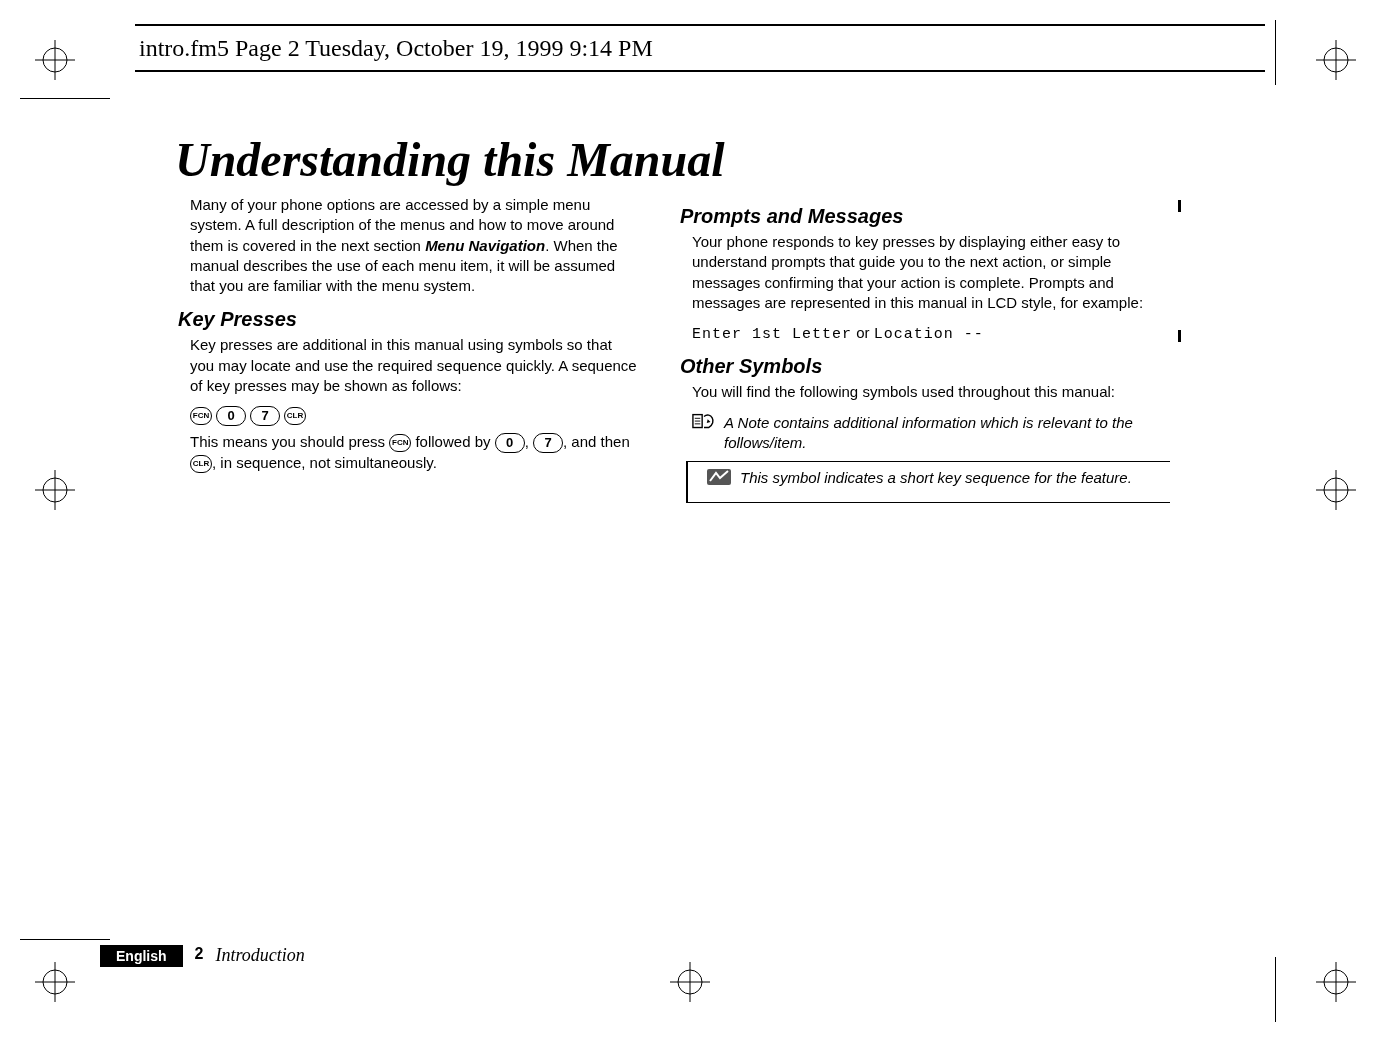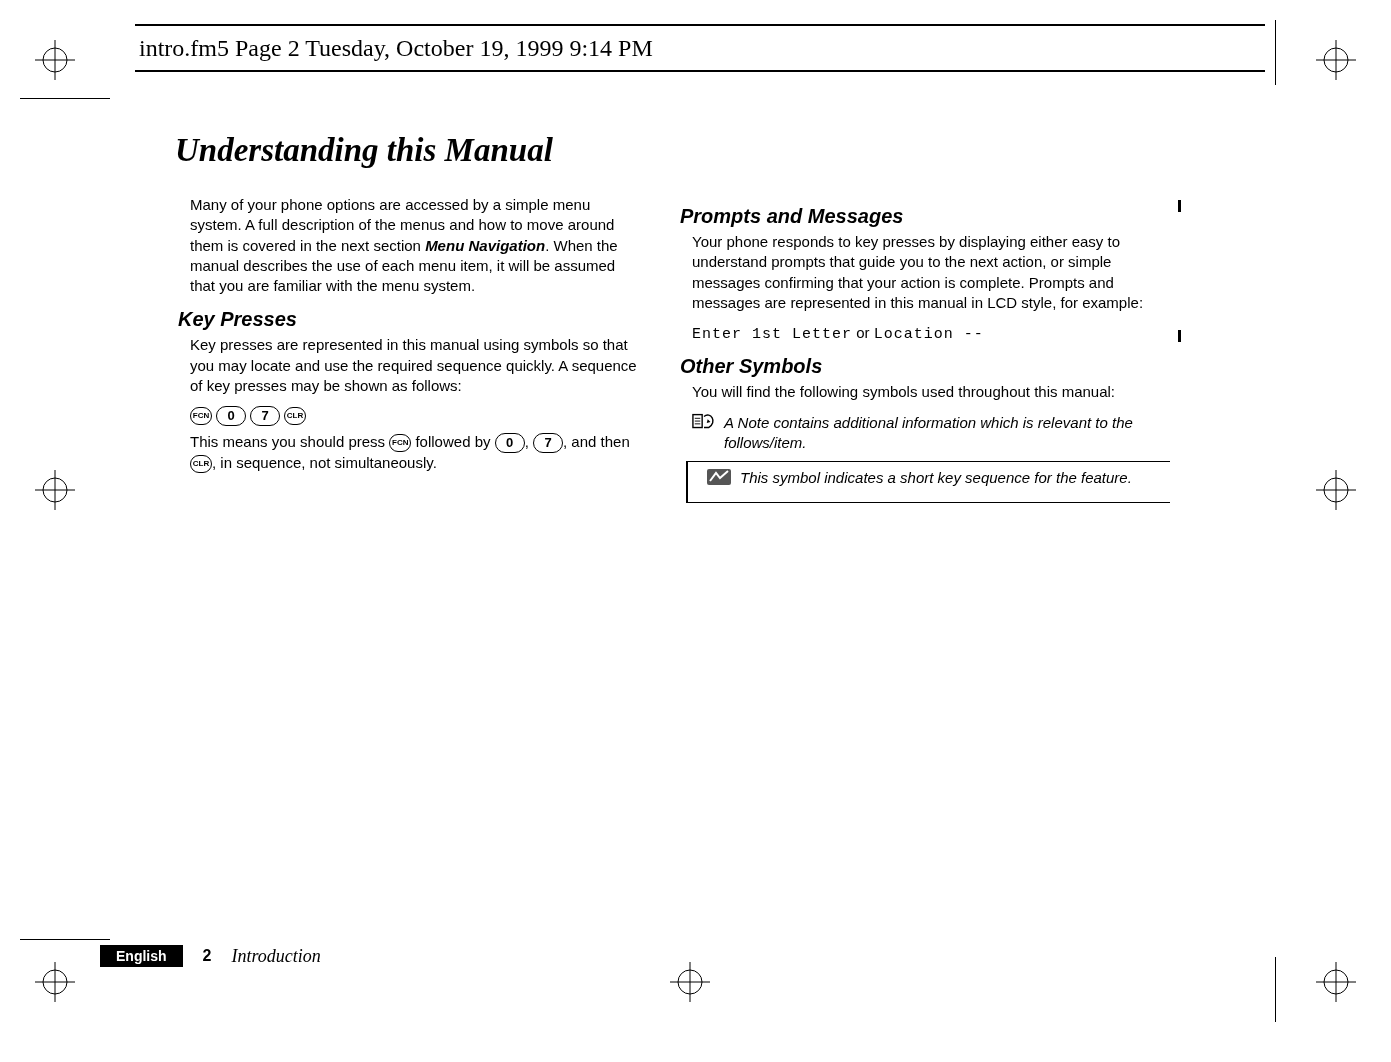--- a/index.html
+++ b/index.html
@@ -33,21 +33,21 @@
     font-size: 24px;
   }
 
   .page-title {
     position: absolute;
     left: 175px;
     top: 132px;
     font-family: "Times New Roman", serif;
     font-style: italic;
     font-weight: bold;
-    font-size: 33px;
+    font-size: 48px;
   }
 
   .col-left {
     position: absolute;
     left: 178px;
     top: 195px;
     width: 460px;
     font-family: Verdana, Geneva, sans-serif;
     font-size: 15px;
     line-height: 1.35;
@@ -153,22 +153,22 @@
     display: flex;
     align-items: flex-start;
     justify-content: center;
   }
 
   .footer {
     position: absolute;
     left: 100px;
     bottom: 95px;
     display: flex;
-    align-items: center;
-    gap: 20px;
+    align-items: flex-start;
+    gap: 12px;
   }
   .footer .lang {
     background: #000;
     color: #fff;
     font-family: Verdana, sans-serif;
     font-weight: bold;
     font-size: 14px;
     padding: 3px 16px;
   }
   .footer .pgnum {
@@ -252,21 +252,21 @@
 
 <h1 class="page-title">Understanding this Manual</h1>
 
 <div class="col-left">
   <p class="body-para">
     <span>Many of your phone options are accessed by a simple menu system. A full description of the menus and how to move around them is covered in the next section </span><span class="emph">Menu Navigation</span><span>. When the manual describes the use of each menu item, it will be assumed that you are familiar with the menu system.</span>
   </p>
 
   <div class="sec-heading">Key Presses</div>
 
-  <p class="body-para">Key presses are represented in this manual using symbols so that you may locate and use the required sequence quickly. A sequence of key presses may be shown as follows:</p>
+  <p class="body-para">Key presses are additional in this manual using symbols so that you may locate and use the required sequence quickly. A sequence of key presses may be shown as follows:</p>
 
   <div class="keyrow">
     <span class="keybtn-sm">FCN</span>
     <span class="keybtn">0</span>
     <span class="keybtn">7</span>
     <span class="keybtn-sm">CLR</span>
   </div>
 
   <p class="body-para">
     <span>This means you should press </span><span class="keybtn-sm" style="display:inline-flex; vertical-align:middle;">FCN</span><span> followed by </span><span class="keybtn" style="display:inline-flex; vertical-align:middle;">0</span><span>, </span><span class="keybtn" style="display:inline-flex; vertical-align:middle;">7</span><span>, and then </span><span class="keybtn-sm" style="display:inline-flex; vertical-align:middle;">CLR</span><span>, in sequence, not simultaneously.</span>

